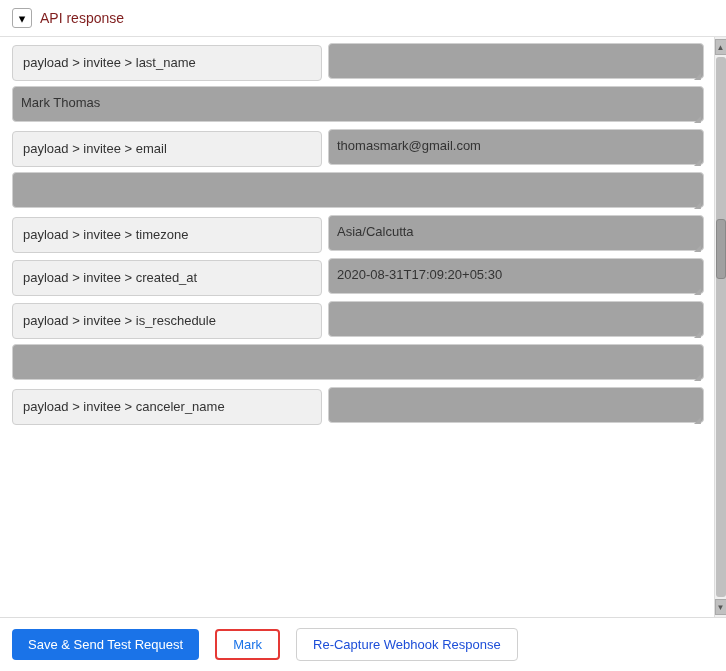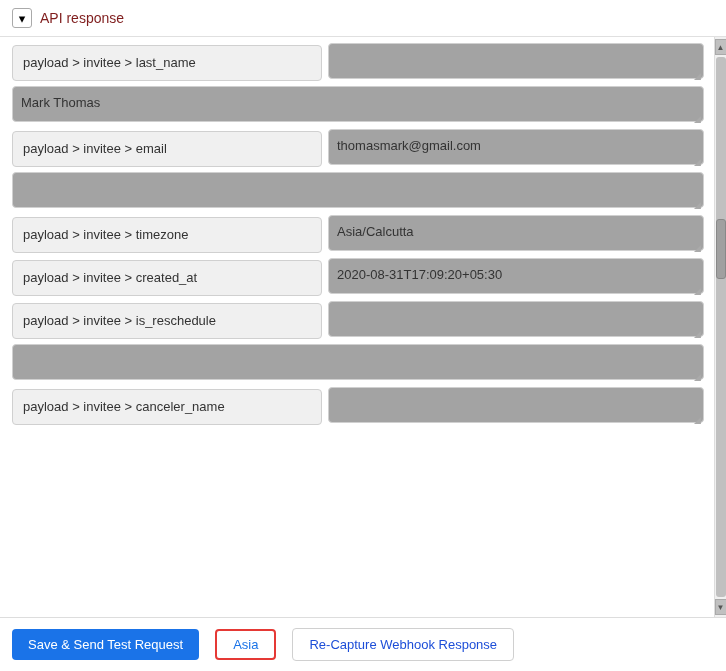--- a/index.html
+++ b/index.html
@@ -259,16 +259,16 @@
       <div class="scrollbar-arrow">▲</div>
       <div class="scrollbar-thumb">
         <div class="scrollbar-thumb-inner"></div>
       </div>
       <div class="scrollbar-arrow">▼</div>
     </div>
   </div>
 
   <div class="footer">
     <button class="btn-primary">Save &amp; Send Test Request</button>
-    <button class="btn-save">Asia</button>
+    <button class="btn-save">Mark</button>
     <button class="btn-recapture">Re-Capture Webhook Response</button>
   </div>
 </div>
 
 </body></html>

